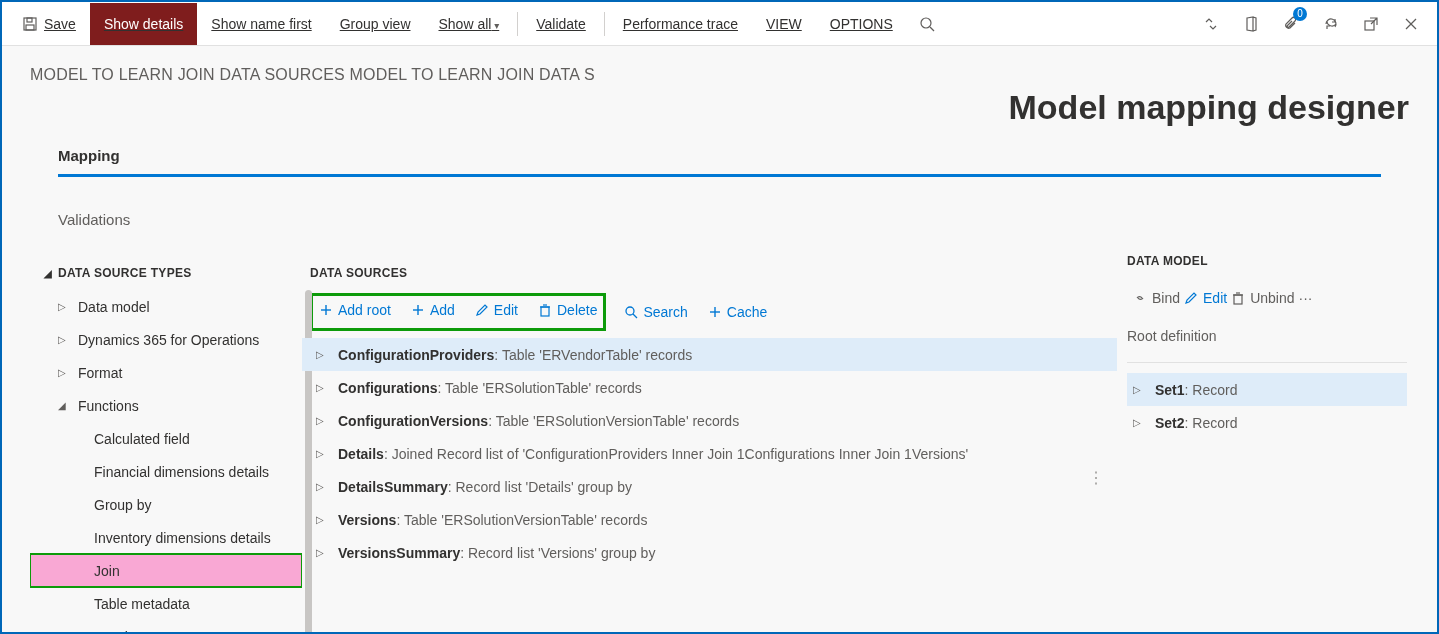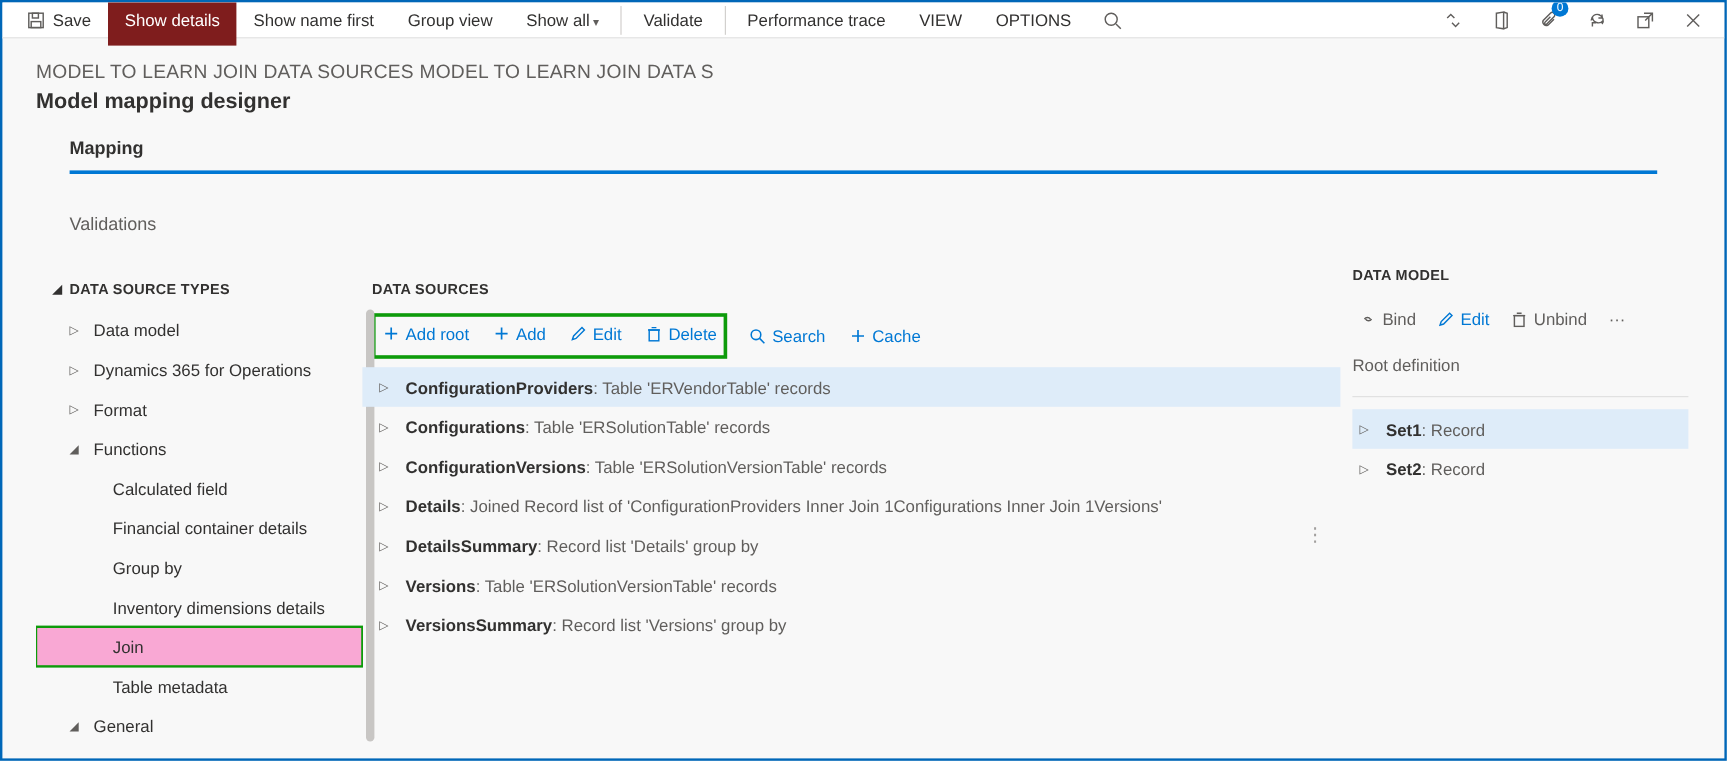--- a/index.html
+++ b/index.html
@@ -10,25 +10,26 @@
     background: #f8f8f8;
     width: 1439px;
     height: 634px;
     overflow: hidden;
     border: 2px solid #0067b8;
   }
   
   .cmdbar {
     display: flex;
     align-items: center;
-    height: 30px;
+    height: 44px;
     background: #fff;
     border-bottom: 1px solid #e1e1e1;
     padding: 0 6px;
     gap: 0;
+    text-decoration: underline;
   }
   .cmd-btn {
     display: flex;
     align-items: center;
     height: 42px;
     padding: 0 14px;
     font-size: 14px;
     cursor: pointer;
     gap: 6px;
     white-space: nowrap;
@@ -48,21 +49,21 @@
     border-radius: 8px; font-size: 10px;
     min-width: 14px; height: 14px;
     display: flex; align-items: center; justify-content: center;
     padding: 0 3px;
   }
   .pos-rel { position: relative; }
 
   
   .page-header { padding: 20px 28px 8px 28px; }
   .breadcrumb { font-size: 16px; color: #605e5c; letter-spacing: .2px; }
-  .page-title { font-size: 18px; font-weight: 600; margin-top: 4px; }
+  .page-title { font-size: 34px; font-weight: 600; margin-top: 4px; text-align: right; }
 
   
   .tabs { display: flex; gap: 28px; padding: 0 28px; margin-top: 14px; flex-direction: column; }
   .tab { padding: 6px 0 10px 0; font-size: 15px; color: #605e5c; cursor: pointer; }
   .tab.active { color: #323130; font-weight: 600; border-bottom: 3px solid #0078d4; }
 
   
   .main {
     display: flex;
     height: calc(634px - 42px - 100px);
@@ -156,21 +157,21 @@
   .ds-item.selected { background: #deecf9; }
   .ds-item .expander { width: 10px; font-size: 10px; color: #605e5c; }
   .ds-label strong { font-weight: 600; }
   .ds-desc { color: #605e5c; }
 
   .vdots { position: absolute; right: 14px; top: 130px; color: #a19f9d; font-size: 16px; letter-spacing: -1px; cursor: pointer; }
 
   
   .col-right .panel-head { padding-left: 0; margin-top: -2px; }
   .dm-actions {
-    display: flex; align-items: center; gap: 14px;
+    display: flex; align-items: center; 
     padding: 8px 0 6px 4px;
     color: #0078d4;
     font-size: 14px;
   }
   .dm-actions .muted { color: #605e5c; }
   .dm-root { font-size: 14px; color: #605e5c; padding: 12px 0 18px 0; border-bottom: 1px solid #e1e1e1;}
   .dm-list { margin-top: 10px; }
   .dm-item {
     display: flex; align-items: center;
     height: 33px; gap: 12px;
@@ -300,21 +301,21 @@
           <div class="tree-item level1">
             <span class="expander">◢</span>
             <span>Functions</span>
           </div>
           <div class="tree-item level2">
             <span class="expander"></span>
             <span>Calculated field</span>
           </div>
           <div class="tree-item level2">
             <span class="expander"></span>
-            <span>Financial container details</span>
+            <span>Financial dimensions details</span>
           </div>
           <div class="tree-item level2">
             <span class="expander"></span>
             <span>Group by</span>
           </div>
           <div class="tree-item level2">
             <span class="expander"></span>
             <span>Inventory dimensions details</span>
           </div>
           <div class="tree-item level2 selected" style="outline: rgb(13, 155, 10) solid 2px; outline-offset: -1px;">

